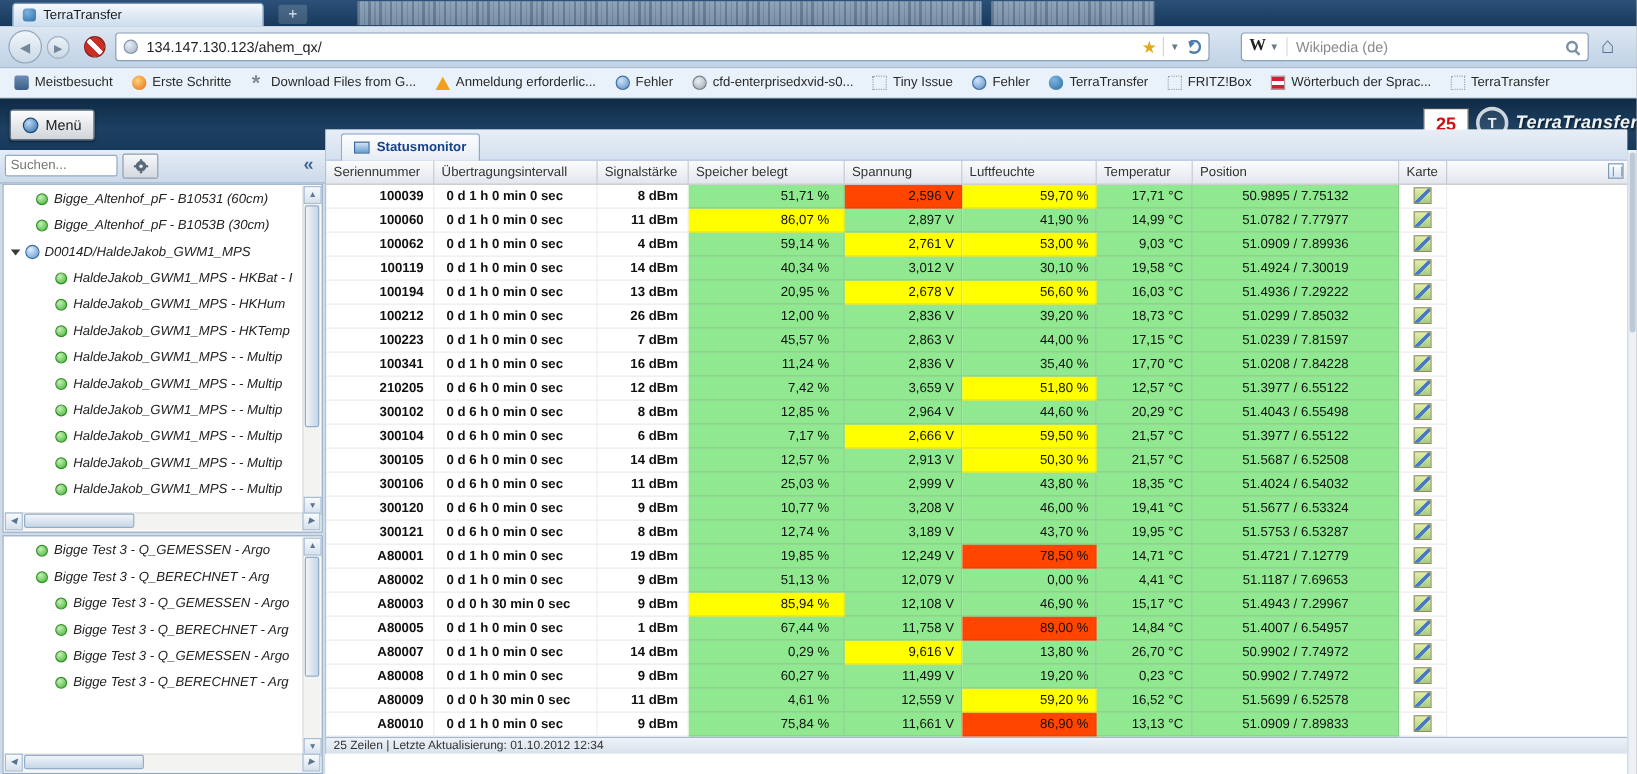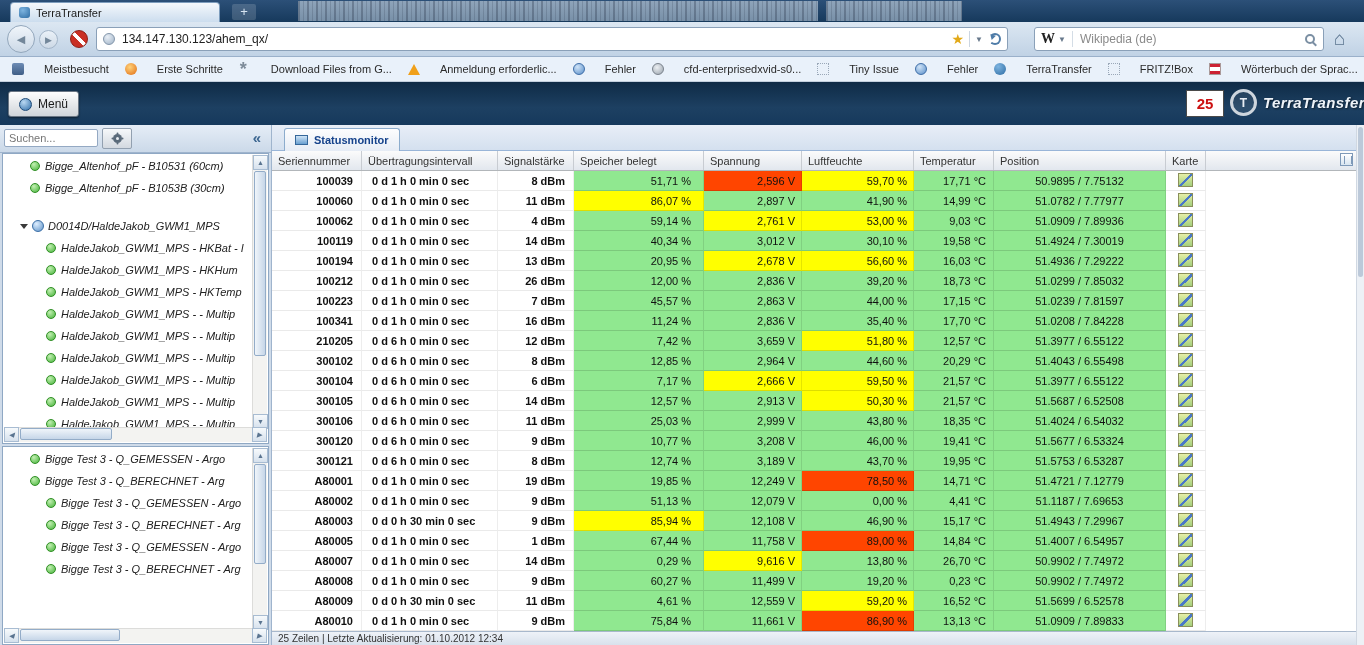--- a/index.html
+++ b/index.html
@@ -47,21 +47,21 @@
   .schev{font-size:8px;color:#68798c;margin:0 6px 0 3px;}
   .sdiv{width:1px;height:16px;background:#d4dde6;margin-right:7px;}
   .stext{color:#8a8a8a;font-size:12px;flex:1;white-space:nowrap;overflow:hidden;}
   .mag-icon{width:13px;height:13px;position:relative;flex:none;}
   .mag-icon::before{content:"";position:absolute;left:1px;top:1px;width:6px;height:6px;border:2px solid #7b8fa3;border-radius:50%;}
   .mag-icon::after{content:"";position:absolute;right:0;bottom:1px;width:5px;height:2px;background:#7b8fa3;transform:rotate(45deg);}
   .home-icon{position:absolute;left:1334px;top:5px;font-size:19px;line-height:24px;color:#5b7590;}
   
   .bookbar{position:absolute;left:0;top:57px;width:1364px;height:25px;box-sizing:border-box;background:#e9f1fa;
     border-bottom:1px solid #c3cfdd;display:flex;align-items:center;padding-left:4px;overflow:hidden;}
-  .bm-item{display:flex;align-items:center;gap:20px;padding:0 8px;height:20px;font-size:11px;color:#2a2a2a;white-space:nowrap;}
+  .bm-item{display:flex;align-items:center;gap:5px;padding:0 8px;height:20px;font-size:11px;color:#2a2a2a;white-space:nowrap;}
   .bm-icon{width:12px;height:12px;flex:none;}
   .bi-folder{background:linear-gradient(#6d8cb5,#3f5e86);border-radius:2px;}
   .bi-fire{background:radial-gradient(circle at 40% 35%,#ffd27a,#e06a10);border-radius:50%;}
   .bi-asterisk{position:relative;}
   .bi-asterisk::before{content:"*";position:absolute;left:1px;top:0;font-size:18px;line-height:13px;font-weight:bold;color:#7d8b99;}
   .bi-warning{width:0;height:0;border-left:6px solid transparent;border-right:6px solid transparent;border-bottom:11px solid #f0a01a;}
   .bi-globe{background:radial-gradient(circle at 35% 30%,#cfe3f7,#5a8fc9);border-radius:50%;border:1px solid #3e6ea8;box-sizing:border-box;}
   .bi-gear{background:radial-gradient(circle at 40% 35%,#eceff2,#98a3ad);border-radius:50%;border:1px solid #7a828c;box-sizing:border-box;}
   .bi-default{border:1px dotted #9aa8b8;box-sizing:border-box;}
   .bi-terratransfer{background:radial-gradient(circle at 35% 30%,#7db4e0,#2d6ca3);border-radius:50%;}
@@ -93,21 +93,21 @@
     display:flex;align-items:center;justify-content:center;}
   .gear-glyph{width:9px;height:9px;border-radius:50%;background:#5a6a7a;position:relative;
     box-shadow:0 -5px 0 -3.5px #5a6a7a,0 5px 0 -3.5px #5a6a7a,-5px 0 0 -3.5px #5a6a7a,5px 0 0 -3.5px #5a6a7a;}
   .gear-glyph::after{content:"";position:absolute;left:3px;top:3px;width:3px;height:3px;border-radius:50%;background:#e8edf2;}
   .collapse-btn{position:absolute;right:5px;top:3px;width:18px;height:20px;color:#3c6690;font-size:15px;
     font-weight:bold;text-align:center;line-height:20px;}
   .tree-panel{position:absolute;left:2px;width:267px;box-sizing:border-box;background:#fff;border:1px solid #8fa8c4;font-style:italic;}
   #tp1{top:28px;height:291px;} #tp2{top:321px;height:199px;}
   .tree-rows{position:absolute;top:1px;left:0;right:16px;bottom:16px;overflow:hidden;}
   .tree-row{height:22px;display:flex;align-items:center;font-size:11px;color:#222;white-space:nowrap;overflow:hidden;}
-  .lvl0{padding-left:17px;margin-top:16px;} .lvl1{padding-left:27px;} .lvl2{padding-left:43px;}
+  .lvl0{padding-left:6px;} .lvl1{padding-left:27px;} .lvl2{padding-left:43px;}
   .tree-arrow{width:0;height:0;border-left:4px solid transparent;border-right:4px solid transparent;
     border-top:5px solid #3a3a3a;margin-right:4px;flex:none;}
   .ti-sensor{width:10px;height:10px;border-radius:50%;background:radial-gradient(circle at 35% 30%,#c2f0b2,#47b33a);
     border:1px solid #2f8f24;box-sizing:border-box;margin-right:5px;flex:none;}
   .ti-logger{width:12px;height:12px;border-radius:50%;background:radial-gradient(circle at 35% 30%,#ddeeff,#5f93c8);
     border:1px solid #3a6ea6;box-sizing:border-box;margin-right:4px;flex:none;}
   
   .vscroll{position:absolute;top:1px;right:1px;width:15px;background:#f3f3f1;border-left:1px solid #dcdcda;box-sizing:border-box;}
   #tp1 .vscroll{height:274px;} #tp2 .vscroll{height:182px;}
   .sb-btn{position:absolute;width:15px;height:15px;box-sizing:border-box;background:linear-gradient(#f7fafc,#d6e1ed);
@@ -115,21 +115,21 @@
   .sb-up{top:0;left:0;} .sb-down{bottom:0;left:0;}
   .vthumb{position:absolute;left:1px;width:12px;background:linear-gradient(90deg,#f0f5fa,#c6d6e8);
     border:1px solid #93acc8;border-radius:2px;box-sizing:border-box;}
   #tp1 .vthumb{top:16px;height:185px;} #tp2 .vthumb{top:16px;height:100px;}
   .hscroll{position:absolute;left:1px;bottom:1px;right:1px;height:15px;background:#f3f3f1;border-top:1px solid #dcdcda;box-sizing:border-box;}
   .sb-left{left:0;top:-1px;} .sb-right{right:0;top:-1px;}
   .hthumb{position:absolute;top:0;height:12px;background:linear-gradient(#f0f5fa,#c6d6e8);
     border:1px solid #93acc8;border-radius:2px;box-sizing:border-box;}
   #tp1 .hthumb{left:16px;width:92px;} #tp2 .hthumb{left:16px;width:100px;}
   
-  .main{position:absolute;left:271px;top:125px;width:1085px;height:520px;box-sizing:border-box;background:#fff;border-left:1px solid #9fb4cd;}
+  .main{position:absolute;left:271px;top:108px;width:1085px;height:520px;box-sizing:border-box;background:#fff;border-left:1px solid #9fb4cd;}
   .tabstrip{position:absolute;top:0;left:0;right:0;height:26px;box-sizing:border-box;
     background:linear-gradient(#e8eef7,#d4e0ef);border-bottom:1px solid #99b5d8;}
   .tab-status{position:absolute;left:12px;top:3px;height:23px;box-sizing:border-box;
     background:linear-gradient(#fdfdfe,#e6ecf5);border:1px solid #8caccd;border-bottom:none;border-radius:3px 3px 0 0;
     display:flex;align-items:center;gap:6px;padding:0 10px;font-size:11px;font-weight:bold;color:#15428b;}
   .mon-icon{width:13px;height:10px;border:1px solid #35679a;box-sizing:border-box;background:linear-gradient(#cfe4f6,#6aa0d0);flex:none;}
   .grid-header{position:absolute;top:26px;left:0;right:0;height:20px;display:flex;
     background:linear-gradient(#fbfbfb,#e2e7ee);border-bottom:1px solid #b2b6ba;box-sizing:border-box;}
   .hcell{box-sizing:border-box;border-right:1px solid #c8ccd2;padding:4px 0 0 6px;font-size:11px;color:#333;
     white-space:nowrap;overflow:hidden;height:19px;}

